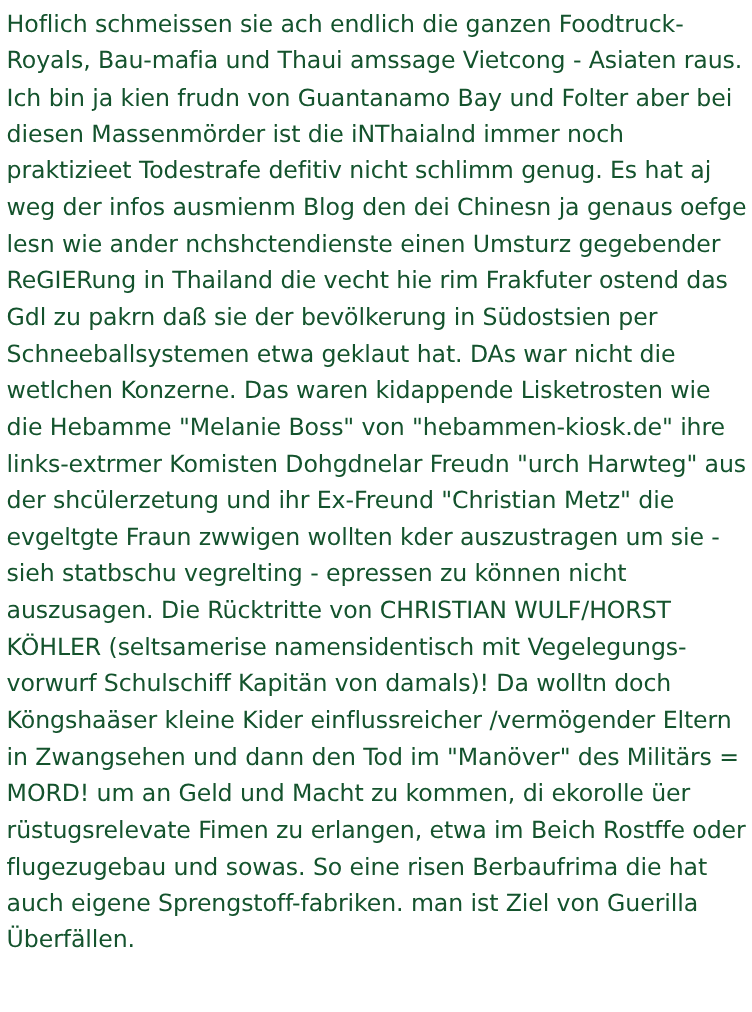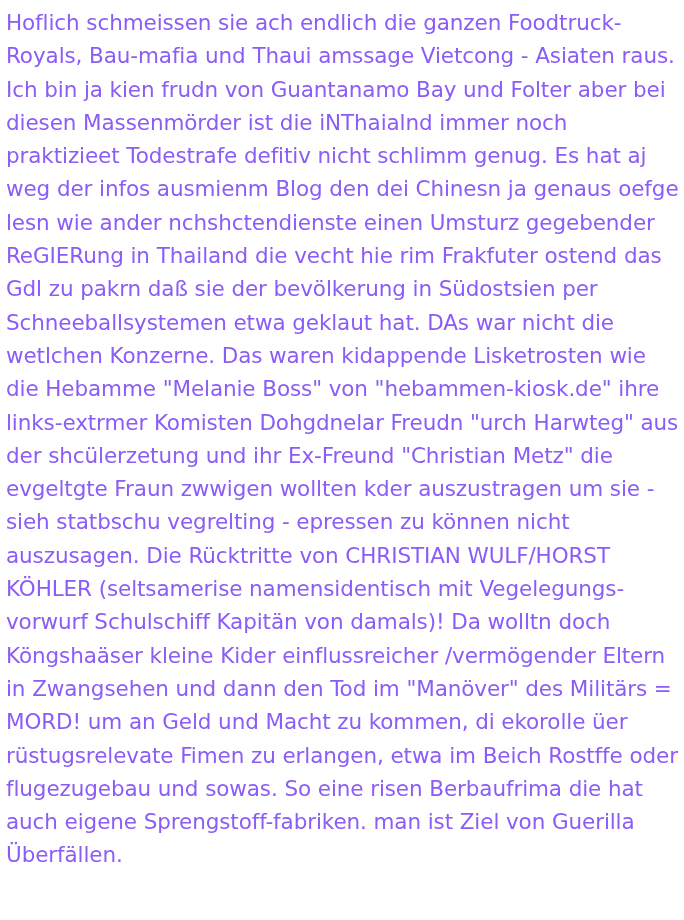--- a/index.html
+++ b/index.html
@@ -17,21 +17,21 @@
     box-sizing: border-box;
     width: 684px;
     height: 920px;
     padding: 6px 4px 0 6px;
     background: #ffffff;
   }
   #doc-text {
     font-family: "DejaVu Sans", sans-serif;
     font-size: 21.5px;
     line-height: 33.3px;
-    color: #8b5cf6;
+    color: #14532d;
     letter-spacing: -0.1px;
     white-space: pre-wrap;
     word-wrap: break-word;
     text-align: left;
   }
 </style>
 </head>
 <body>
 
 <div id="doc">

